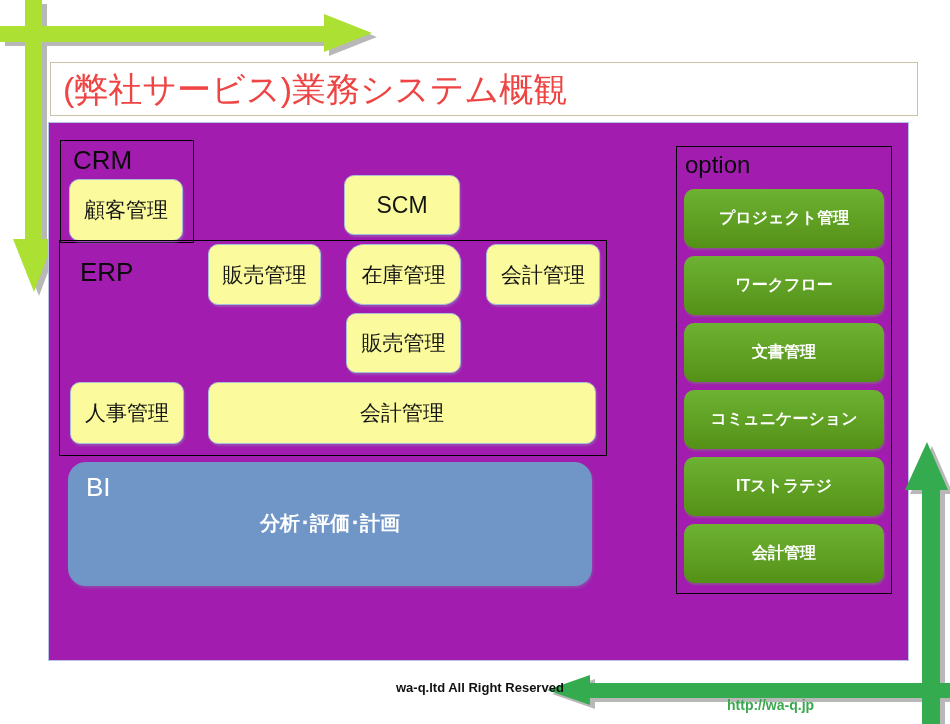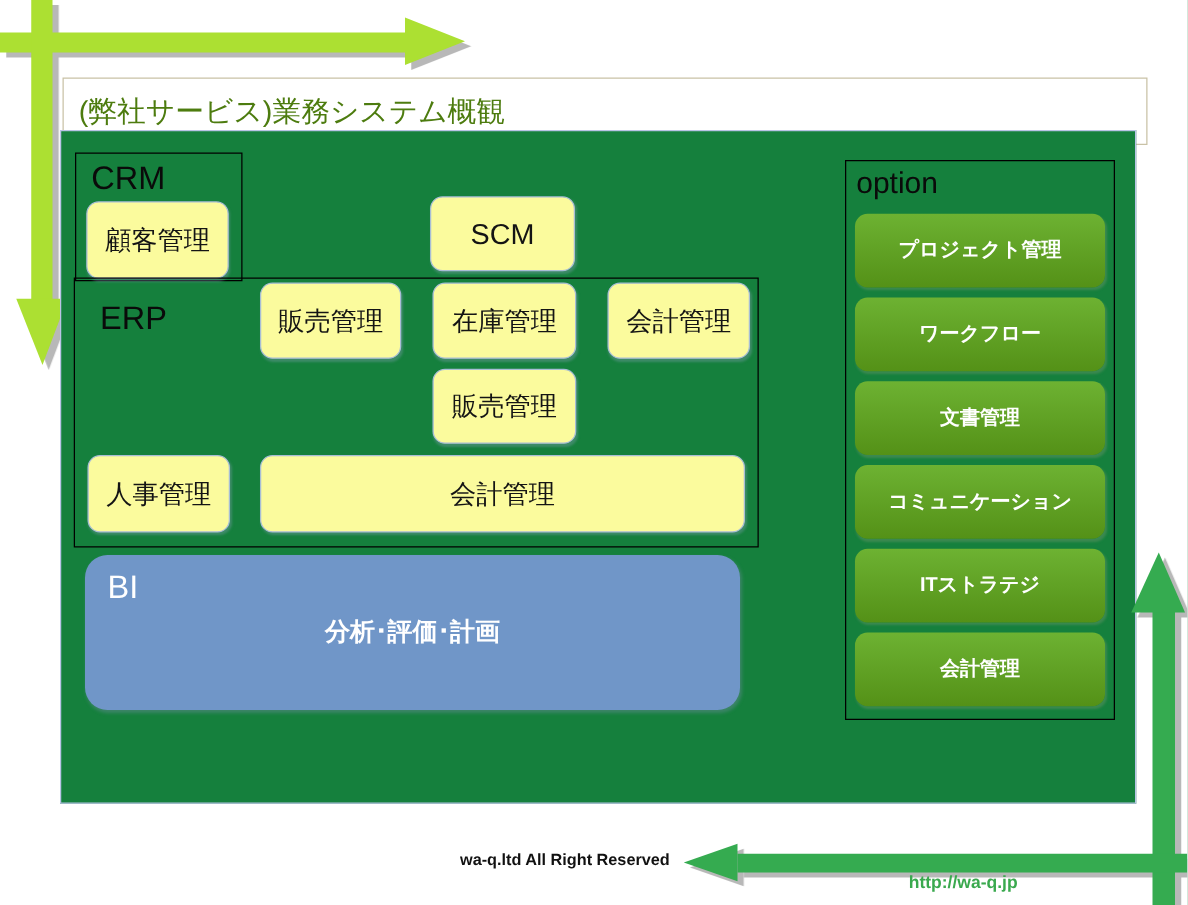--- a/index.html
+++ b/index.html
@@ -7,43 +7,43 @@
         font-family:"Liberation Sans", sans-serif;}
 
   
   .arrow-tl{position:absolute;left:0;top:0;}
   .arrow-br{position:absolute;left:540px;top:430px;}
   .hard-shadow{filter:drop-shadow(5px 4px 0 rgba(125,125,125,0.55));}
 
   
   .title-box{position:absolute;left:50px;top:62px;width:854px;height:52px;
              background:#ffffff;border:1px solid #c9c2a6;
-             line-height:53px;padding-left:12px;font-size:23px;color:#4d7c0f;}
+             line-height:53px;padding-left:12px;font-size:34px;color:#ef4444;}
 
   
-  .panel{position:absolute;left:48px;top:104px;width:859px;height:537px;
-         background:#15803d;border:1px solid #b9c3e6;}
+  .panel{position:absolute;left:48px;top:122px;width:859px;height:537px;
+         background:#a21caf;border:1px solid #b9c3e6;}
 
   .group-box{position:absolute;border:1px solid #000;background:transparent;}
   .group-label{position:absolute;color:#0a0a0a;}
 
   .ybtn{position:absolute;background:#fbfb9d;border:1px solid #a8bdd6;border-radius:10px;
         display:flex;align-items:center;justify-content:center;
         font-size:21px;color:#141414;box-shadow:1px 2px 2px rgba(140,160,190,0.35);}
 
   .crm-box{left:11px;top:17px;width:132px;height:101px;}
   .crm-label{left:12px;top:4px;font-size:26px;}
   .crm-item{left:8px;top:38px;width:112px;height:60px;}
 
   .scm-btn{left:295px;top:52px;width:114px;height:58px;font-size:23px;}
 
   .erp-box{left:10px;top:117px;width:546px;height:214px;}
   .erp-label{left:20px;top:16px;font-size:26px;}
   .b-hanbai{left:148px;top:3px;width:111px;height:59px;}
-  .b-zaiko{left:286px;top:3px;width:113px;height:59px;}
+  .b-zaiko{left:286px;top:3px;width:113px;height:59px;border-radius:18px;}
   .b-kobai{left:426px;top:3px;width:112px;height:59px;}
   .b-seisan{left:286px;top:72px;width:113px;height:58px;}
   .b-jinji{left:10px;top:141px;width:112px;height:60px;}
   .b-kaikei{left:148px;top:141px;width:386px;height:60px;}
 
   .bi-box{position:absolute;left:19px;top:339px;width:524px;height:124px;
           background:#7096c8;border-radius:18px;box-shadow:1px 2px 3px rgba(120,140,170,0.4);}
   .bi-label{position:absolute;left:18px;top:10px;font-size:26px;color:#ffffff;}
   .bi-text{position:absolute;left:0;top:48px;width:100%;text-align:center;
            font-size:20px;font-weight:bold;color:#ffffff;}
@@ -52,21 +52,21 @@
   .option-label{left:8px;top:4px;font-size:24px;}
   .option-list{position:absolute;left:7px;top:42px;width:200px;
                display:flex;flex-direction:column;gap:8px;}
   .gbtn{height:59px;border-radius:10px;
         background:linear-gradient(#6db232,#549117);
         display:flex;align-items:center;justify-content:center;
         font-size:16px;font-weight:bold;color:#ffffff;
         box-shadow:1px 2px 2px rgba(120,150,110,0.4);}
 
   
-  .footer-copyright{position:absolute;left:368px;top:680px;
+  .footer-copyright{position:absolute;left:396px;top:680px;
                     font-size:13px;font-weight:bold;color:#111;}
   .footer-url{position:absolute;left:727px;top:697px;
               font-size:14px;font-weight:bold;color:#3aa94e;}
 </style>
 </head>
 <body>
 
 <div class="page">
 
   <svg class="arrow-tl hard-shadow" width="400" height="310" viewBox="0 0 400 310">

